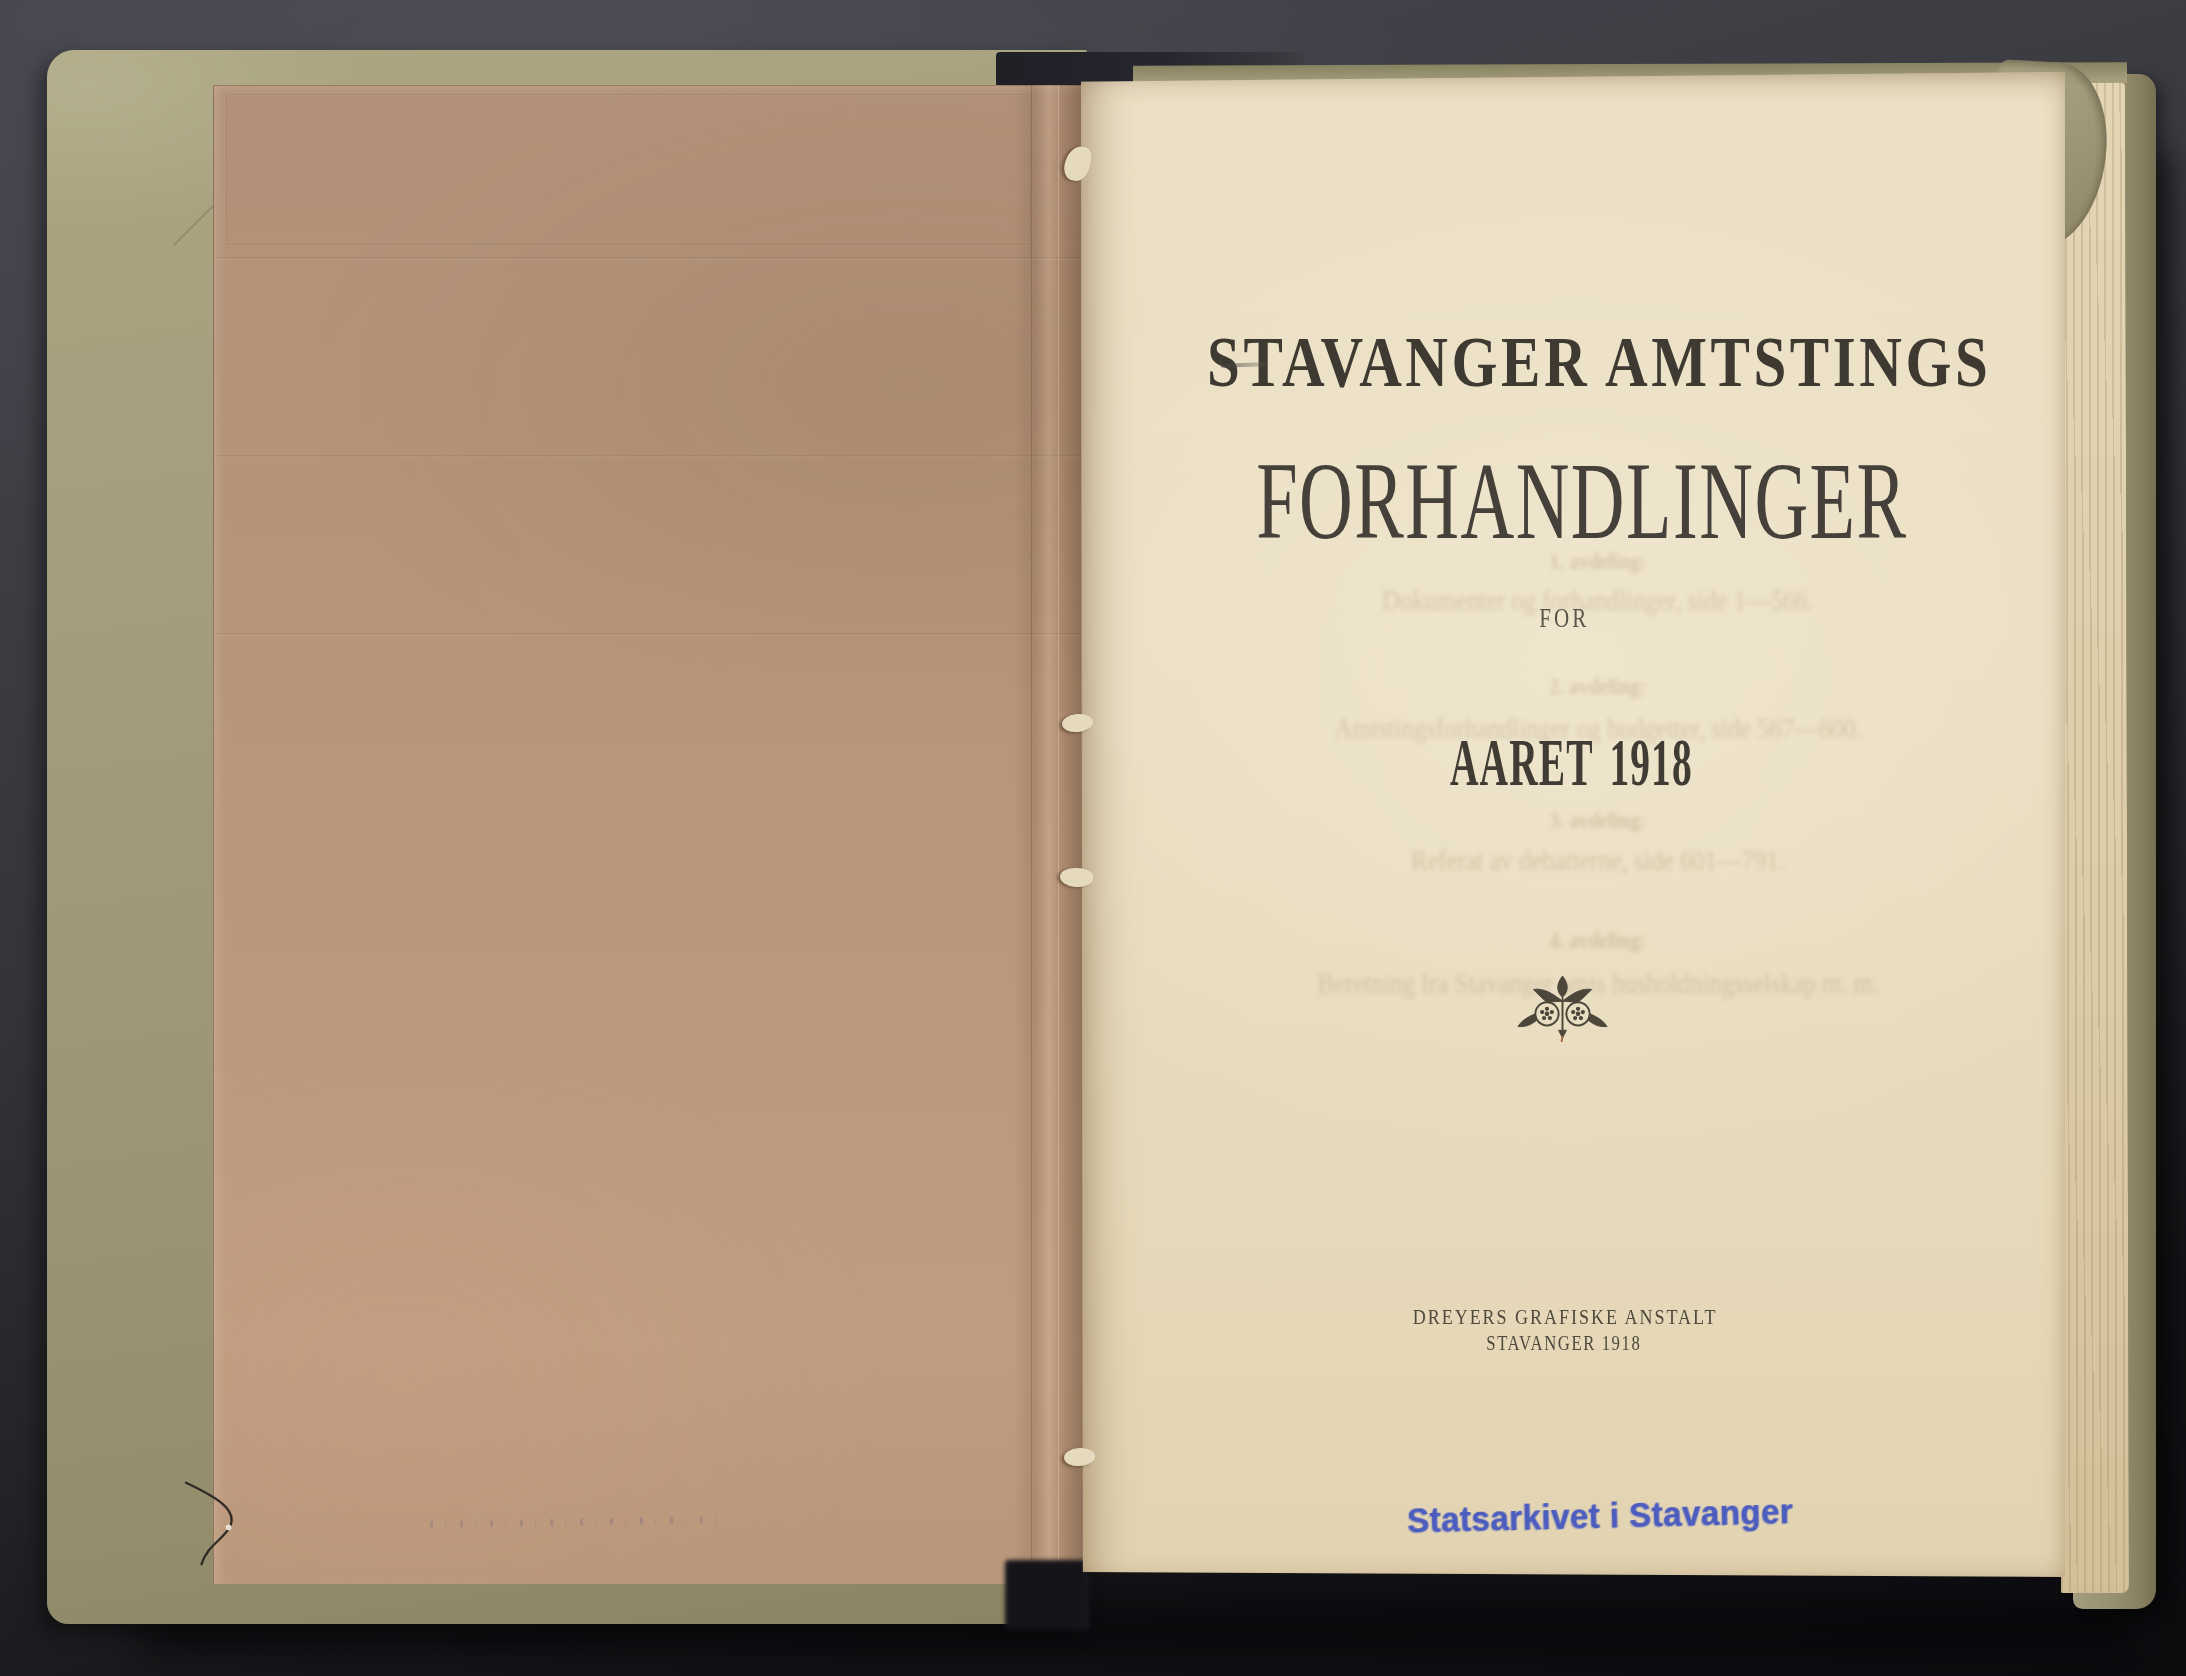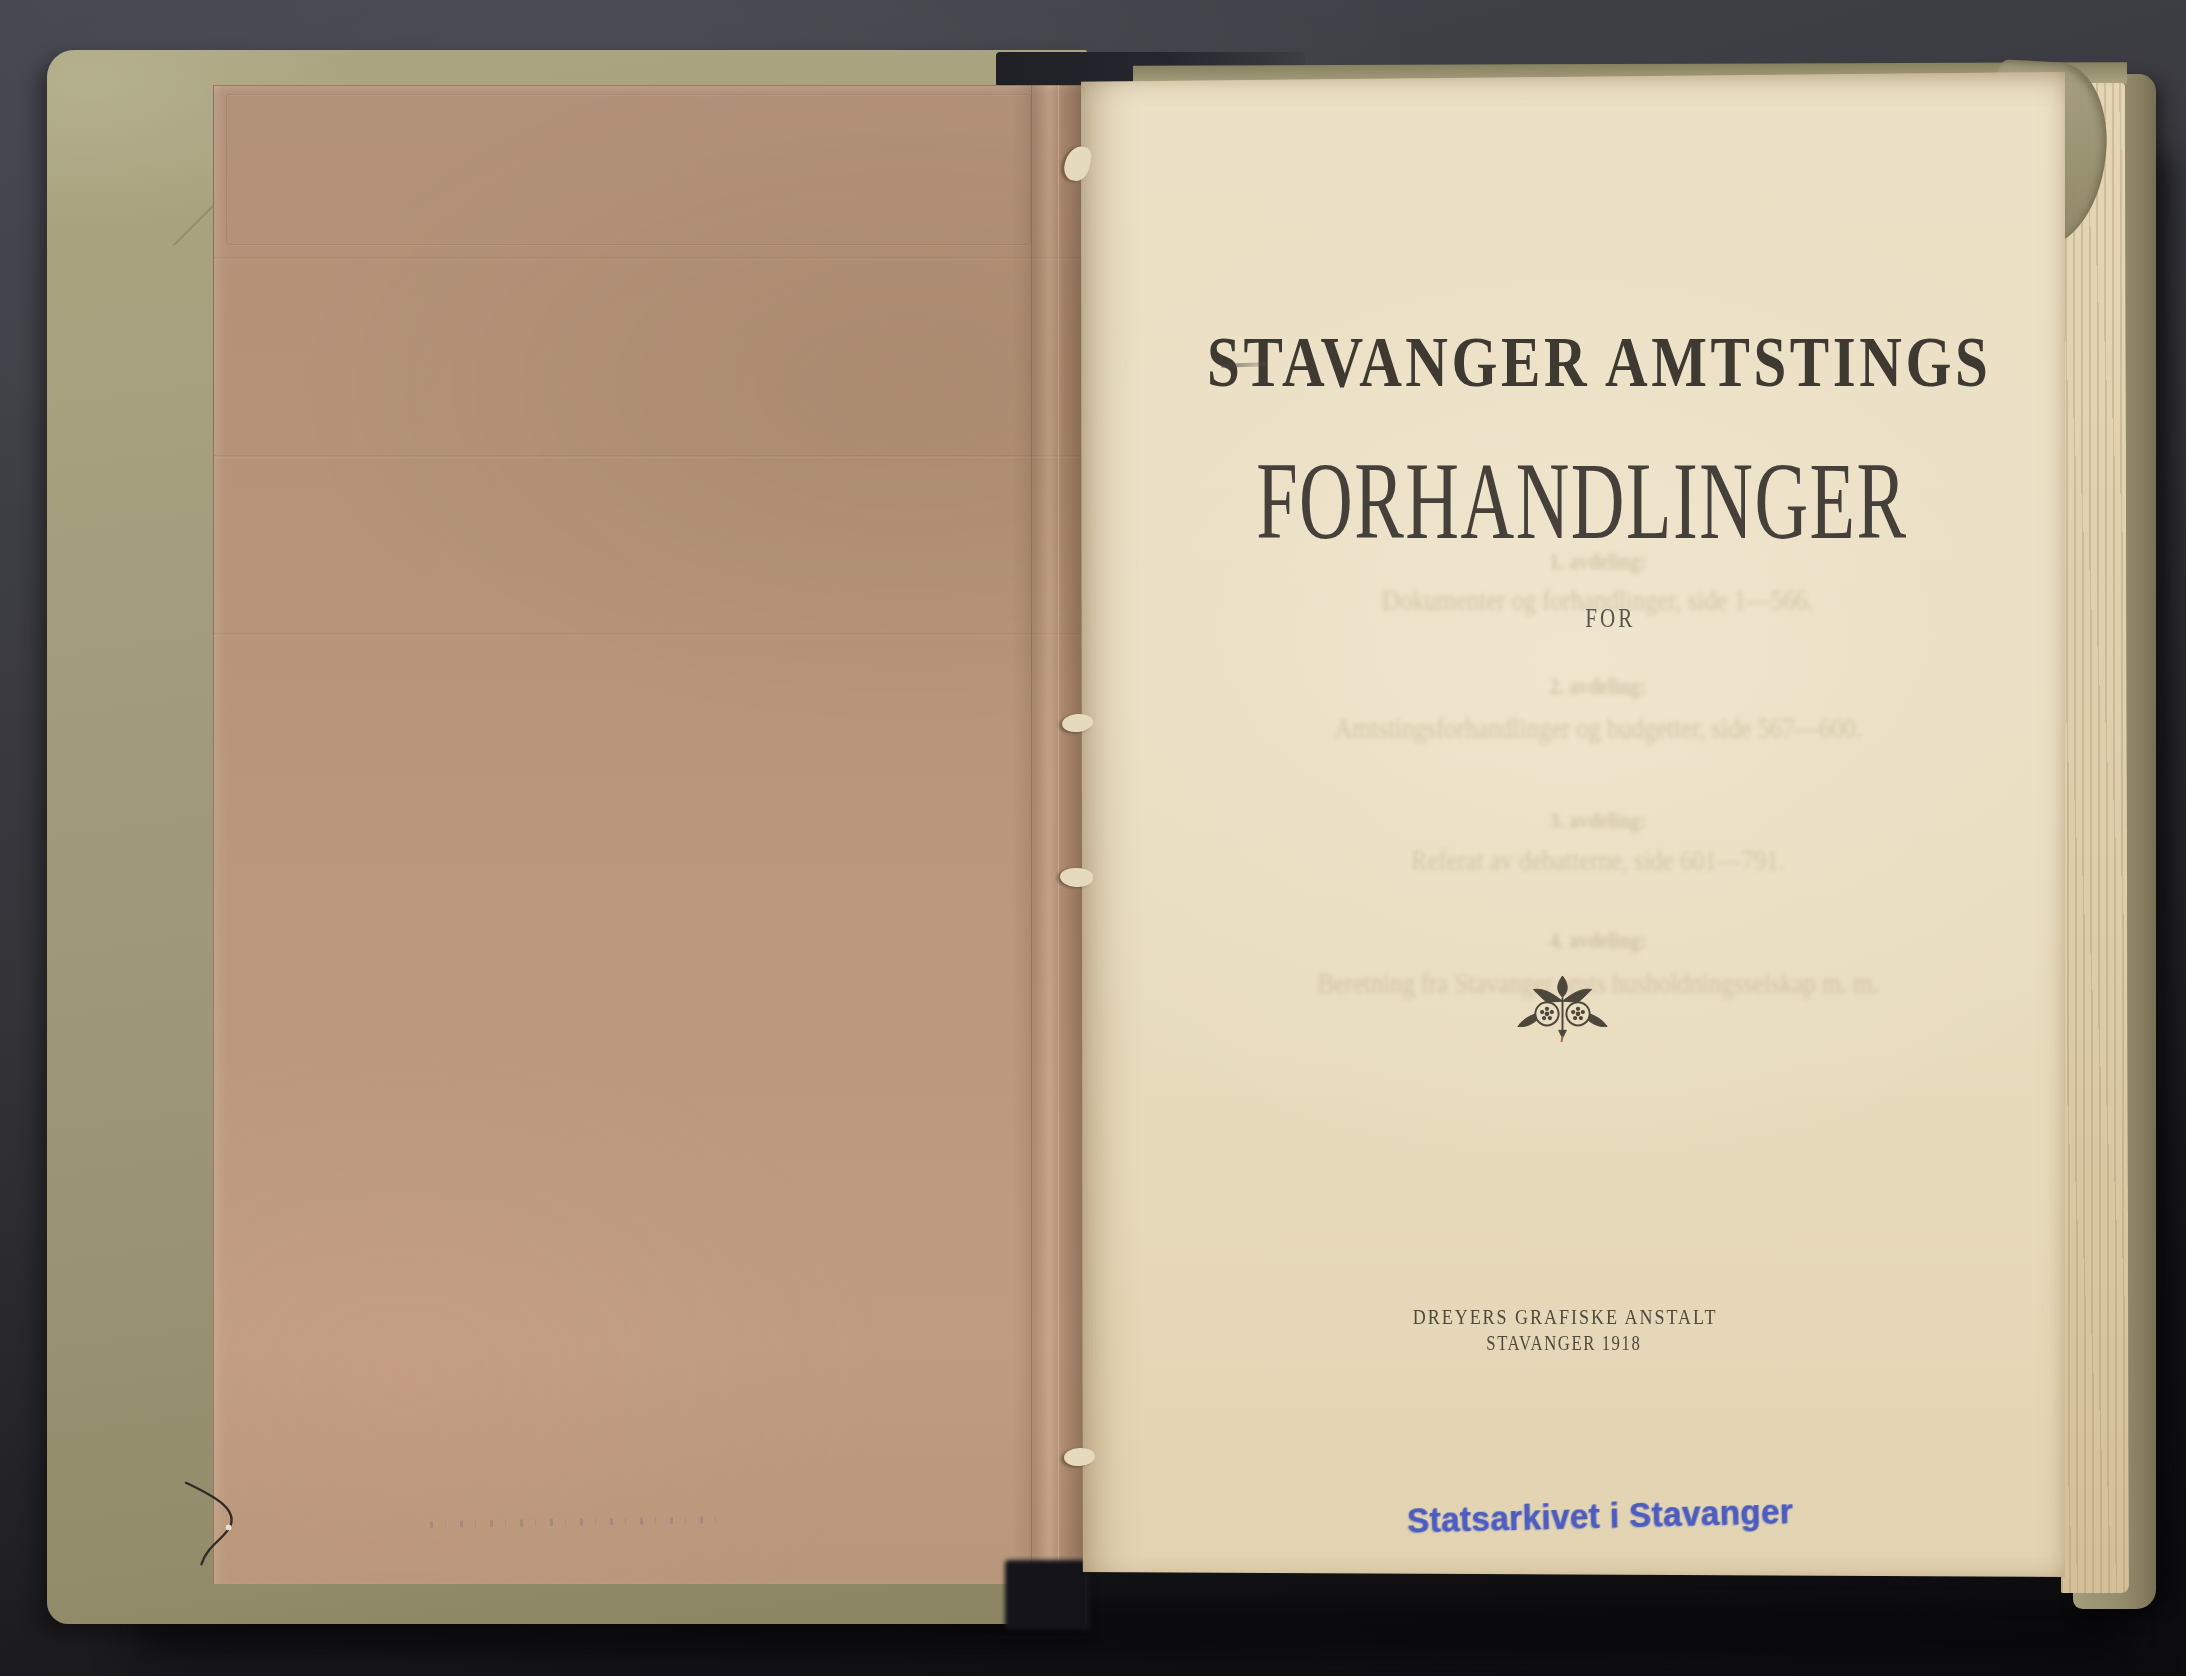--- a/index.html
+++ b/index.html
@@ -81,21 +81,21 @@
                inset -13.6px 0 29px -17.5px rgba(140,110,70,.4),
                inset 0 19.4px 31px -19.4px rgba(120,90,55,.45),
                inset 0 -17.5px 27px -17.5px rgba(120,90,55,.4);}
   .center-line{position:absolute;left:0;width:100%;text-align:center;white-space:nowrap;color:#3e3a32;}
   .cl-inner{display:inline-block;white-space:nowrap;}
 
   .t1{top:254px;font-size:72px;font-weight:700;line-height:1;}
   .t1 .cl-inner{letter-spacing:.06em;transform:translateX(26px) scaleX(.82);}
   .t2{top:373px;font-size:111px;font-weight:400;line-height:1;color:#45413a;}
   .t2 .cl-inner{letter-spacing:.02em;transform:translateX(8.7px) scaleX(.67);}
-  .tfor{top:531px;font-size:27px;font-weight:400;color:#5a554a;margin-left:46px;}
+  .tfor{top:531px;font-size:27px;font-weight:400;color:#5a554a;}
   .tfor .cl-inner{letter-spacing:3.9px;transform:translateX(-8.7px) scaleX(.78);}
   .tyear{top:651px;font-size:68px;font-weight:700;color:#403c34;}
   .tyear .cl-inner{letter-spacing:1.9px;word-spacing:9.7px;transform:translateX(-1.9px) scaleX(.58);}
   .imp1{top:1260px;font-size:20.4px;color:#4e4a3e;}
   .imp1 .cl-inner{letter-spacing:1.9px;transform:translateX(-8.7px) scaleX(.82);}
   .imp2{top:1232px;font-size:22px;color:#4e4a3e;}
   .imp2 .cl-inner{letter-spacing:2.4px;transform:translateX(-7.8px) scaleX(.82);}
 
   .ghost{filter:blur(2.1px);opacity:.5;color:#b9a785;}
   .ghost .cl-inner{transform:translateX(25px) scaleX(.85);}
@@ -164,20 +164,21 @@
     <div class="center-line ghost gl g4"><span class="cl-inner">Amtstingsforhandlinger og budgetter, side 567—600.</span></div>
     <div class="center-line ghost gh g5"><span class="cl-inner">3. avdeling:</span></div>
     <div class="center-line ghost gl g6"><span class="cl-inner">Referat av debatterne, side 601—791.</span></div>
     <div class="center-line ghost gh g7"><span class="cl-inner">4. avdeling:</span></div>
     <div class="center-line ghost gl g8"><span class="cl-inner">Beretning fra Stavanger amts husholdningsselskap m. m.</span></div>
 
     <div class="center-line t1"><span class="cl-inner">STAVANGER AMTSTINGS</span></div>
     <div class="pencil-underline"></div>
     <div class="center-line t2"><span class="cl-inner">FORHANDLINGER</span></div>
     <div class="center-line tfor"><span class="cl-inner">FOR</span></div>
+    <div class="center-line tyear"><span class="cl-inner">AARET 1918</span></div>
 
     <svg class="ornament" viewBox="0 0 100 70">
       <g fill="#4c463b" stroke="#4c463b">
         <path d="M50 2 C44 10 43 17 50 24 C57 17 56 10 50 2 Z" stroke-width="1"></path>
         <path d="M50 24 L50 58" fill="none" stroke-width="2"></path>
         <circle cx="34" cy="41" r="12" fill="none" stroke-width="2"></circle>
         <circle cx="66" cy="41" r="12" fill="none" stroke-width="2"></circle>
         <g stroke="none">
           <circle cx="34" cy="41" r="2.4"></circle>
             <circle cx="34" cy="35.8" r="2.2"></circle>

